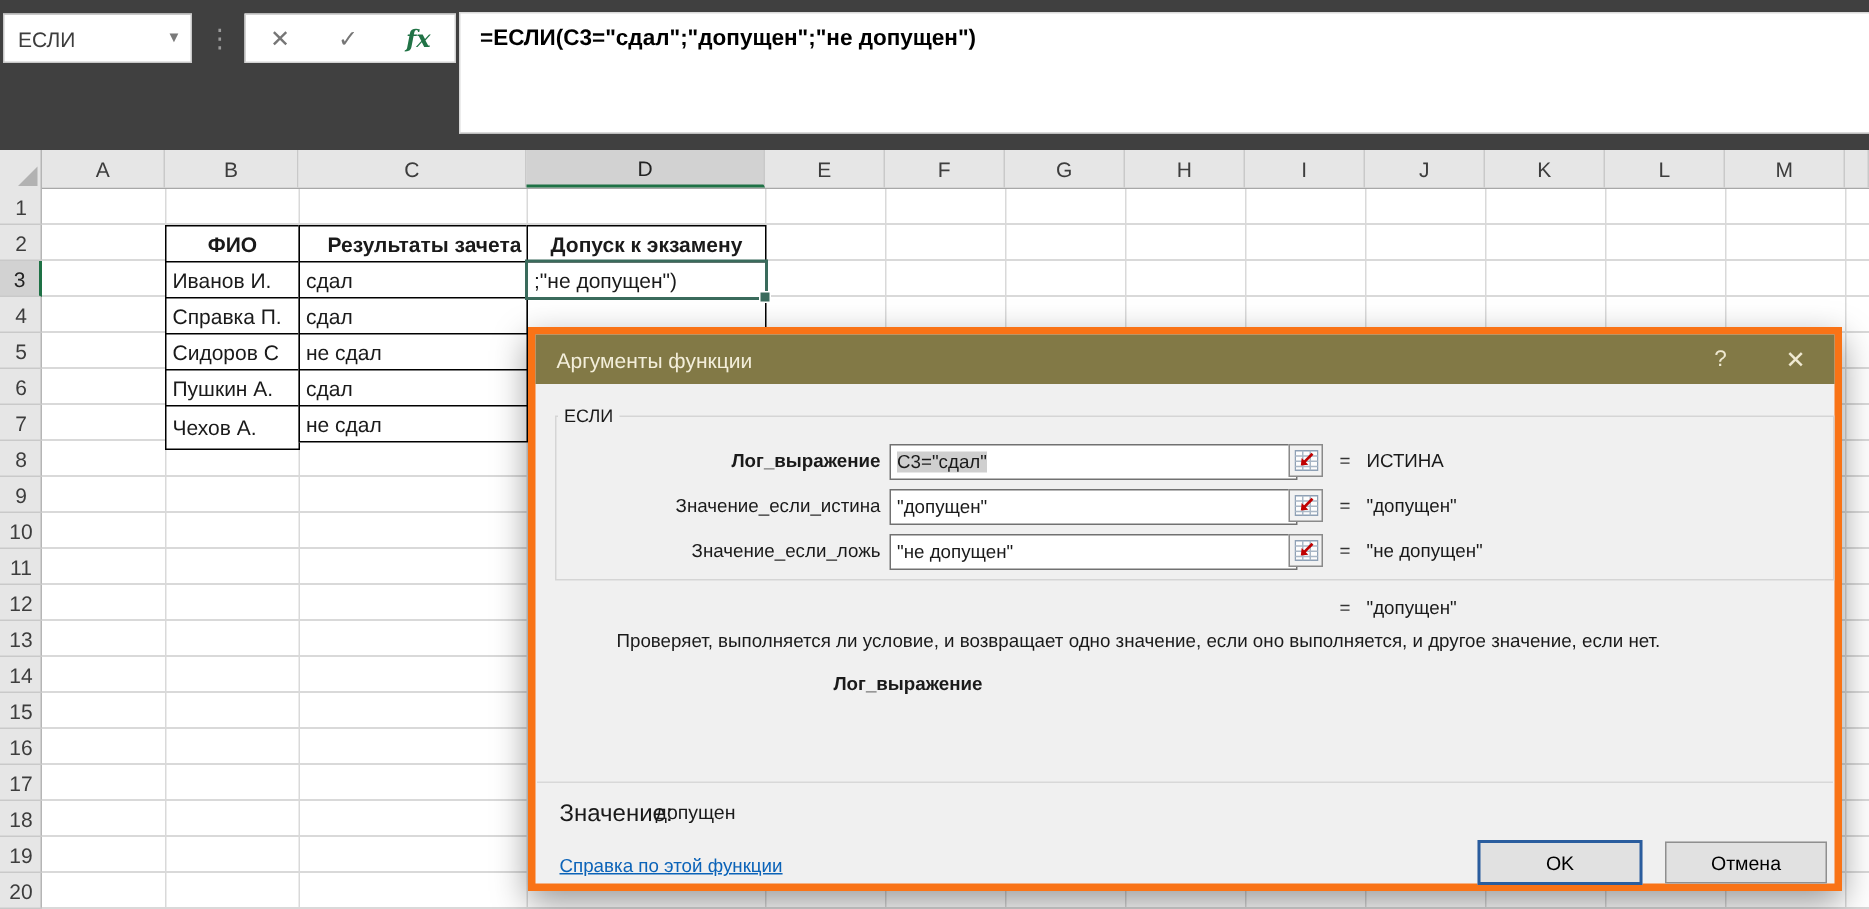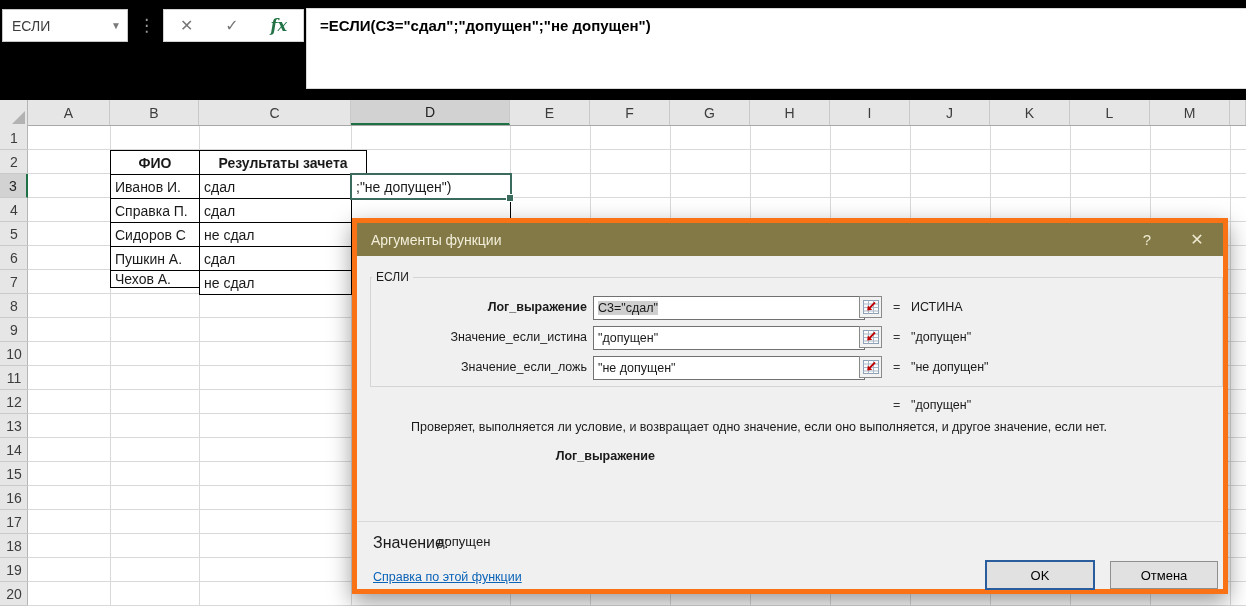--- a/index.html
+++ b/index.html
@@ -1,16 +1,16 @@
 <!DOCTYPE html>
 <html><head>
 <meta charset="utf-8">
 <style>
   html,body{margin:0;padding:0;}
-  .screen{position:relative;width:1246px;height:606px;background:#000000;overflow:hidden;
+  .screen{position:relative;width:1246px;height:606px;background:#404040;overflow:hidden;
           font-family:"Liberation Sans","DejaVu Sans",sans-serif;color:#1a1a1a;}
   .abs{position:absolute;box-sizing:border-box;}
 
   
   .namebox{left:2px;top:9px;width:126px;height:33px;background:#fff;border:1px solid #c8c8c8;
            display:flex;align-items:center;font-size:14px;color:#3d3d3d;}
   .namebox .nb-text{flex:1;padding-left:9px;}
   .namebox .nb-caret{width:22px;text-align:center;color:#7a7a7a;font-size:10px;}
   .dots{left:138px;top:13px;width:14px;height:26px;color:#9a9a9a;font-size:17px;line-height:26px;text-align:center;}
   .fxpanel{left:163px;top:9px;width:141px;height:33px;background:#fff;border:1px solid #d2d2d2;
@@ -148,36 +148,37 @@
     <div class="rh" style="top:336px">15</div>
     <div class="rh" style="top:360px">16</div>
     <div class="rh" style="top:384px">17</div>
     <div class="rh" style="top:408px">18</div>
     <div class="rh" style="top:432px">19</div>
     <div class="rh" style="top:456px">20</div>
   </div>
 
   <div class="abs tcell th" style="left:110px;top:150px;width:90px;height:25px">ФИО</div>
   <div class="abs tcell th" style="left:199px;top:150px;width:168px;height:25px">Результаты зачета</div>
+  <div class="abs tcell th" style="left:351px;top:150px;width:160px;height:25px">Допуск к экзамену</div>
 
   <div class="abs tcell" style="left:110px;top:174px;width:90px;height:25px">Иванов И.</div>
   <div class="abs tcell" style="left:199px;top:174px;width:153px;height:25px">сдал</div>
   <div class="abs tcell" style="left:351px;top:174px;width:160px;height:25px">;"не допущен")</div>
 
   <div class="abs tcell" style="left:110px;top:198px;width:90px;height:25px">Справка П.</div>
   <div class="abs tcell" style="left:199px;top:198px;width:153px;height:25px">сдал</div>
   <div class="abs tcell" style="left:351px;top:198px;width:160px;height:25px"></div>
 
   <div class="abs tcell" style="left:110px;top:222px;width:90px;height:25px">Сидоров С</div>
   <div class="abs tcell" style="left:199px;top:222px;width:153px;height:25px">не сдал</div>
 
   <div class="abs tcell" style="left:110px;top:246px;width:90px;height:25px">Пушкин А.</div>
   <div class="abs tcell" style="left:199px;top:246px;width:153px;height:25px">сдал</div>
 
-  <div class="abs tcell" style="left:110px;top:270px;width:90px;height:18px">Чехов А.</div>
+  <div class="abs tcell" style="left:110px;top:270px;width:90px;height:30px">Чехов А.</div>
   <div class="abs tcell" style="left:199px;top:270px;width:153px;height:25px">не сдал</div>
 
   <div class="abs selbox" style="left:350px;top:173px;width:162px;height:27px">
     <span class="handle"></span>
   </div>
 
   <div class="abs dialog">
     <div class="dtitle">
       <span>Аргументы функции</span>
     </div>

